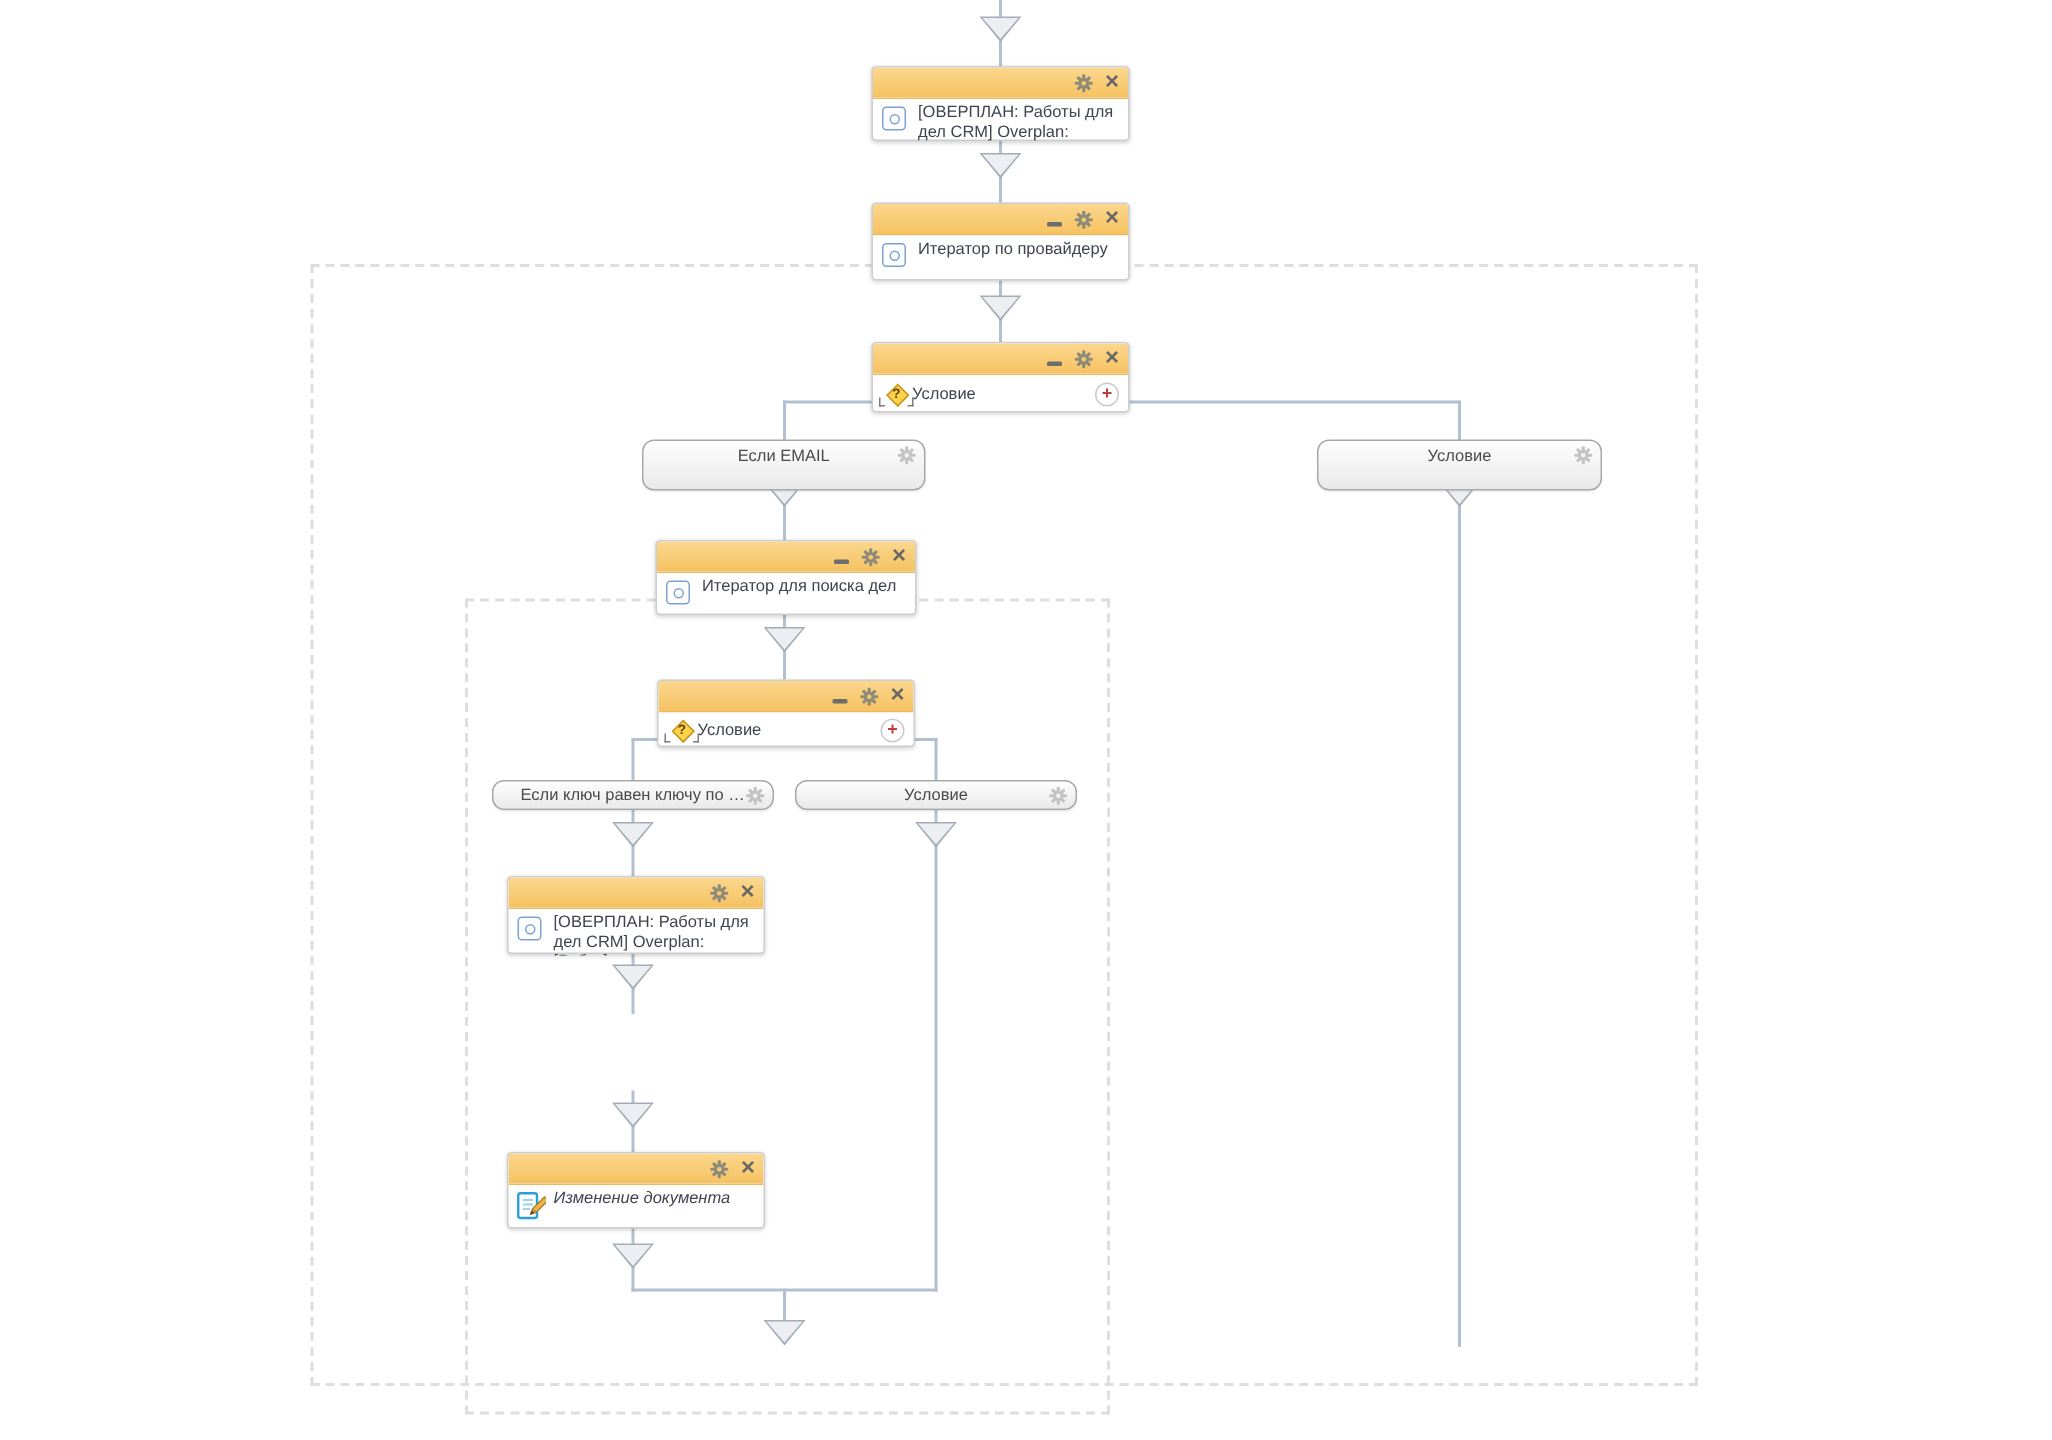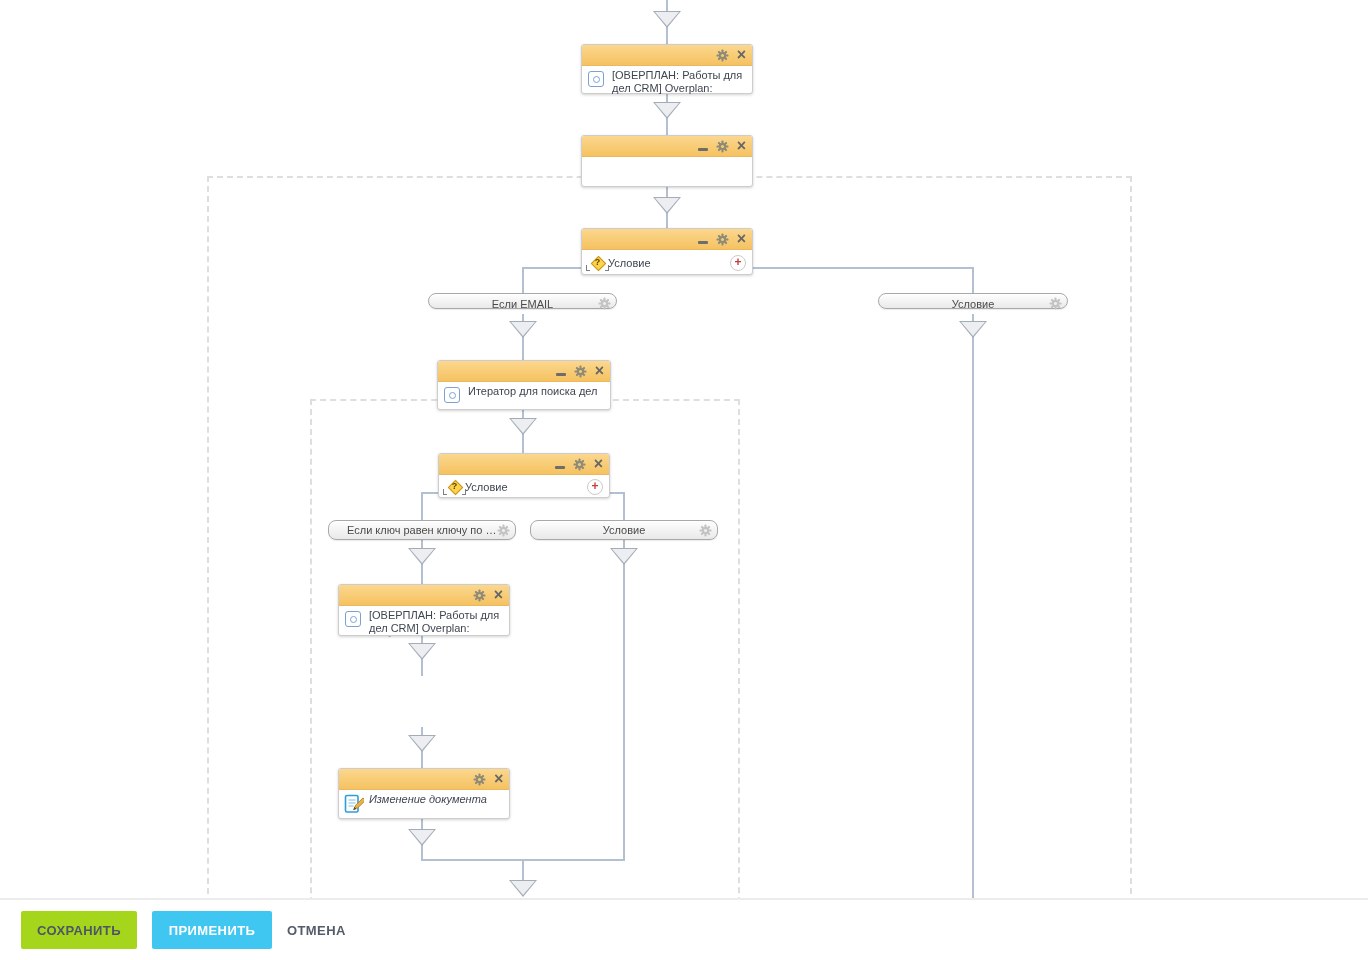--- a/index.html
+++ b/index.html
@@ -58,21 +58,21 @@
   .cond-icon::before{content:"";position:absolute;left:-5px;bottom:-2px;width:3px;height:5px;
     border-left:1px solid #7d7d7d;border-bottom:1px solid #7d7d7d;}
   .cond-icon::after{content:"";position:absolute;right:-5px;bottom:-2px;width:3px;height:5px;
     border-right:1px solid #7d7d7d;border-bottom:1px solid #7d7d7d;}
   .plus-icon{position:absolute;right:6px;top:50%;margin-top:-8px;width:14px;height:14px;
     border:1px solid #cbcbcb;border-radius:50%;background:#fff;color:#c83c3c;font-weight:700;
     font-size:12px;line-height:13px;text-align:center;box-sizing:content-box;}
   .plus-icon::before{content:"+";}
 
   
-  .branch{position:absolute;height:16px;border:1px solid #a8a8a8;border-radius:8px;
+  .branch{position:absolute;height:34px;border:1px solid #a8a8a8;border-radius:8px;
     background:linear-gradient(#fefefe,#e9e9e9);box-shadow:inset 0 1px 0 #fff,0 1px 1px rgba(0,0,0,.08);
     font-size:11px;color:#4a4a4a;text-align:center;line-height:20px;z-index:4;box-sizing:border-box;}
   .branch .gear-slot{position:absolute;right:5px;top:3px;}
   .branch-label{display:inline-block;padding:0 18px;white-space:nowrap;overflow:hidden;
     text-overflow:ellipsis;max-width:100%;box-sizing:border-box;}
 
   
   .doc-icon{position:absolute;left:5px;top:4px;width:20px;height:20px;}
 
   
@@ -166,20 +166,24 @@
                 <rect x="6.7" y="0.6" width="2.6" height="14.8" rx="1.1" transform="rotate(45 8 8)"></rect>
                 <rect x="6.7" y="0.6" width="2.6" height="14.8" rx="1.1" transform="rotate(135 8 8)"></rect>
               </g>
               <circle class="g-core" cx="8" cy="8" r="4.4"></circle>
               <circle class="g-hole" cx="8" cy="8" r="1.9"></circle>
             </svg>
           </span>
         <span class="x-icon"></span>
       </div>
     </div>
+    <div class="node-body" style="height:31px;">
+      <span class="sq-icon"></span>
+      <div>Итератор по провайдеру</div>
+    </div>
   </div>
 
   <div class="node" style="left:581px;top:228px;width:172px;height:47px;">
     <div class="node-hdr">
       <div class="hdr-controls">
         <span class="min-icon"></span>
         <span class="gear-slot">
             <svg viewBox="0 0 16 16" width="13" height="13">
               <g class="g-teeth">
                 <rect x="6.7" y="0.6" width="2.6" height="14.8" rx="1.1"></rect>
@@ -377,19 +381,14 @@
           <g transform="rotate(45 14 11)">
             <rect x="12.5" y="2.5" width="3.4" height="11.5" fill="#e8b34a" stroke="#a97b1e" stroke-width="0.8"></rect>
             <polygon points="12.5,14.6 15.9,14.6 14.2,18.2" fill="#6b4a12"></polygon>
           </g>
         </svg>
       </span>
       <div>Изменение документа</div>
     </div>
   </div>
 
-  <div class="footer">
-    <button class="btn btn-save">СОХРАНИТЬ</button>
-    <button class="btn btn-apply">ПРИМЕНИТЬ</button>
-    <button class="btn btn-cancel">ОТМЕНА</button>
-  </div>
 
 </div>
 
 </body></html>

